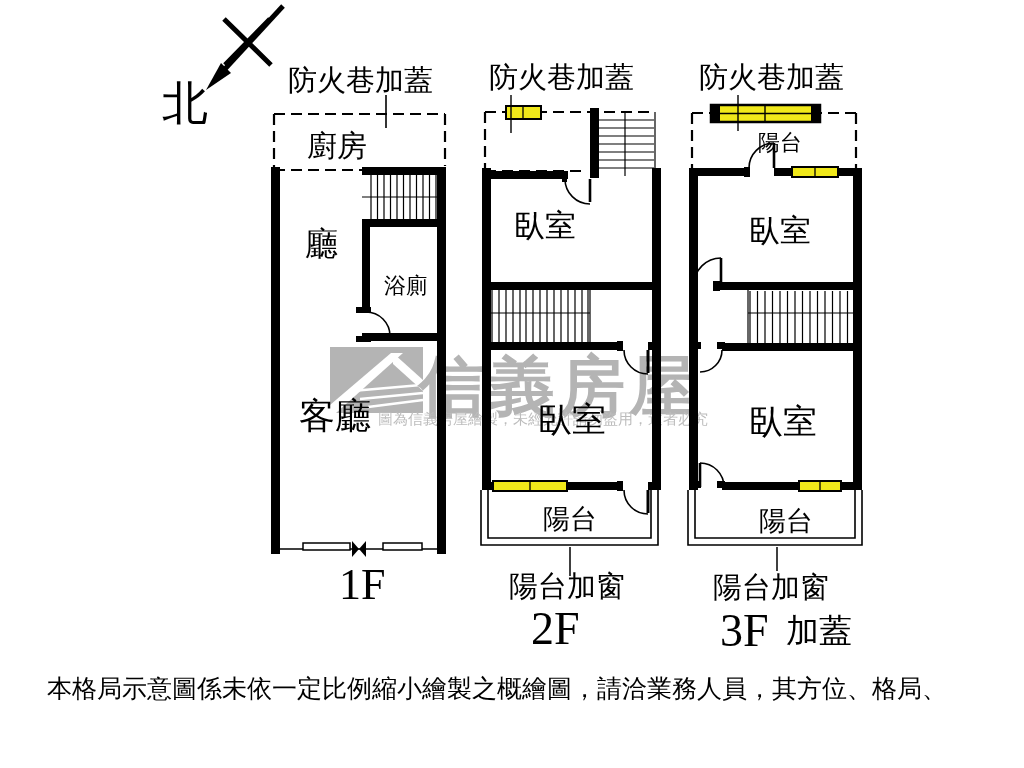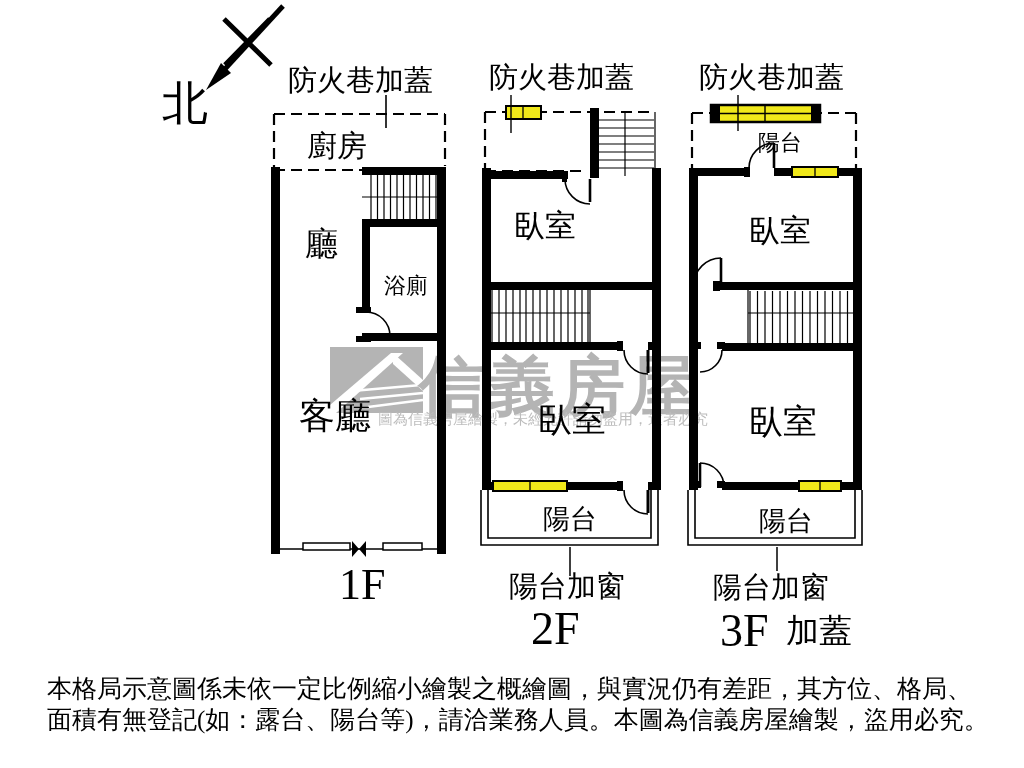--- a/index.html
+++ b/index.html
@@ -131,15 +131,14 @@
     <text class="t" x="749" y="241" font-size="31">臥室</text>
     <text class="t" x="749" y="433" font-size="34">臥室</text>
     <text class="t" x="759" y="530" font-size="27">陽台</text>
     <text class="t" x="713" y="597" font-size="29">陽台加窗</text>
     <text class="t" x="720" y="646" font-size="46">3F</text>
     <text class="t" x="786" y="642" font-size="33">加蓋</text>
   </g>
 </svg>
 
 <div id="disclaimer">
-  <div>本格局示意圖係未依一定比例縮小繪製之概繪圖，與實況仍有差距，其方位、格局、</div>
-  <div>面積有無登記(如：露台、陽台等)，請洽業務人員。本圖為信義房屋繪製，盜用必究。</div>
+  <div>本格局示意圖係未依一定比例縮小繪製之概繪圖，請洽業務人員，其方位、格局、</div>
 </div>
 
 </body></html>

